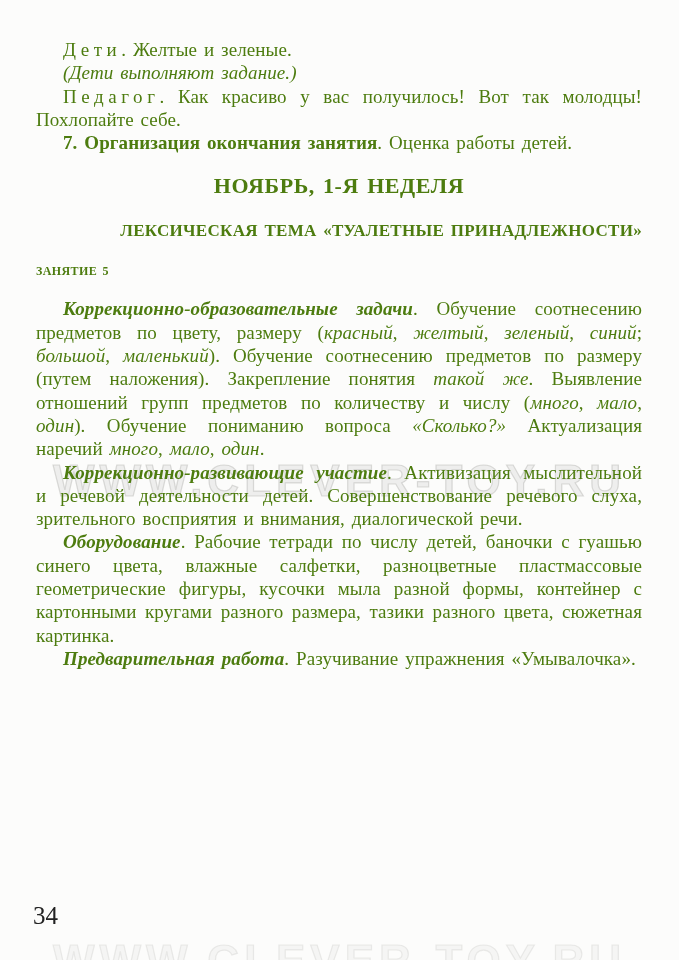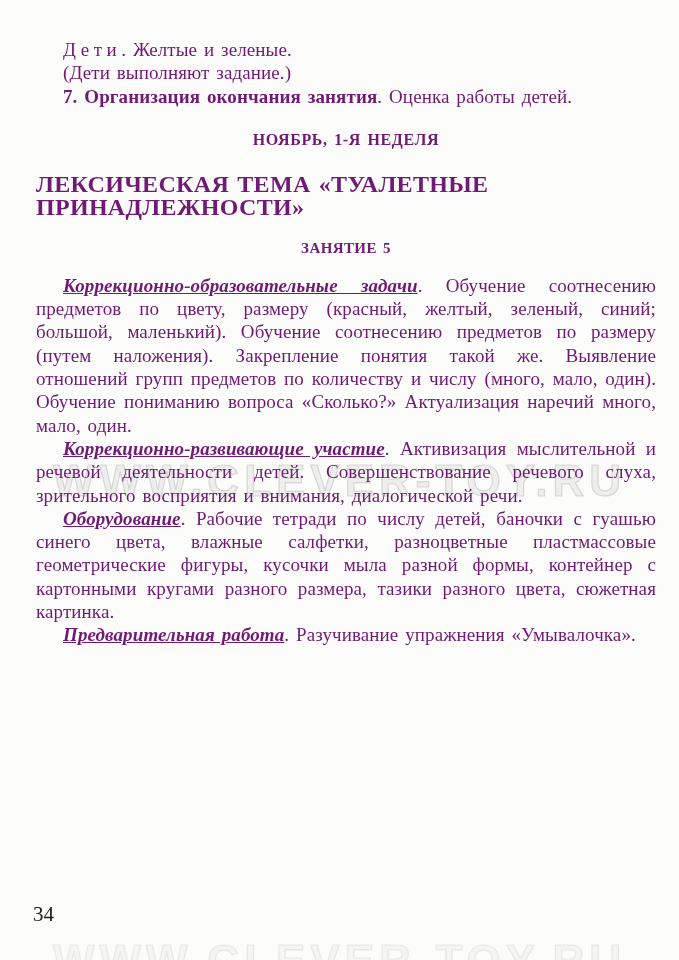--- a/index.html
+++ b/index.html
@@ -10,63 +10,63 @@
     overflow: hidden;
   }
   .page {
     position: relative;
     width: 679px; height: 960px;
     background: #fcfcfb;
     overflow: hidden;
   }
   .content {
     position: absolute;
-    top: 38px; left: 36px; right: 23px;
-    color: #701a75;
+    top: 38px; left: 36px; right: 37px;
+    color: #4d7c0f;
     font-size: 19px;
     line-height: 23.3px;
     word-spacing: 2px;
     letter-spacing: 0.1px;
   }
   .blk-p {
     margin: 0;
     text-indent: 27px;
     text-align: justify;
   }
   .blk-h1 {
     margin: 19px 0 0 0;
     text-align: center;
     font-weight: 700;
-    font-size: 16px;
+    font-size: 22px;
     letter-spacing: 0.6px;
     line-height: 26px;
     text-indent: 0;
   }
   .blk-h2 {
     margin: 20px 0 0 0;
-    text-align: left;
+    text-align: right;
     font-weight: 700;
-    font-size: 24px;
+    font-size: 17px;
     letter-spacing: 0.3px;
     line-height: 23px;
     text-indent: 0;
   }
   .blk-h3 {
     margin: 19px 0 16px 0;
-    text-align: center;
+    text-align: left;
     font-weight: 700;
-    font-size: 15px;
+    font-size: 12px;
     letter-spacing: 0.4px;
     line-height: 20px;
     text-indent: 0;
   }
   .r-n  { }
-  .r-i  { }
+  .r-i  { font-style: italic; }
   .r-b  { font-weight: 700; margin-top: 33px; }
-  .r-bi { font-weight: 700; font-style: italic; text-decoration: underline; }
+  .r-bi { font-weight: 700; font-style: italic; }
   .r-sp { letter-spacing: 0.24em; }
   .watermark {
     position: absolute;
     left: 50%;
     transform: translateX(-50%);
     white-space: nowrap;
     font-family: "Liberation Sans", "DejaVu Sans", sans-serif;
     font-weight: 700;
     font-size: 44px;
     letter-spacing: 5px;
@@ -74,32 +74,33 @@
     -webkit-text-stroke: 1.2px rgba(168, 168, 166, 0.38);
     pointer-events: none;
     user-select: none;
   }
   .watermark.mid    { top: 456px; }
   .watermark.bottom { top: 936px; opacity: 0.55; }
   .page-number {
     position: absolute;
     left: 33px; top: 902px;
     color: #222;
-    font-size: 21px;
+    font-size: 25px;
   }
 </style>
 </head>
 <body>
 
 <div class="page">
   <div class="watermark mid">WWW.CLEVER-TOY.RU</div>
   <div class="watermark bottom">WWW.CLEVER-TOY.RU</div>
   <div class="content">
       <p class="blk-p"><span class="r-sp">Дети</span><span class="r-n">. Желтые и зеленые.</span></p>
       <p class="blk-p"><span class="r-i">(Дети выполняют задание.)</span></p>
+      <p class="blk-p"><span class="r-sp">Педагог</span><span class="r-n">. Как красиво у вас получилось! Вот так молодцы! Похлопайте себе.</span></p>
       <p class="blk-p"><span class="r-b">7. Организация окончания занятия</span><span class="r-n">. Оценка работы детей.</span></p>
       <div class="blk-h1"><span class="r-n">НОЯБРЬ, 1-Я НЕДЕЛЯ</span></div>
       <div class="blk-h2"><span class="r-n">ЛЕКСИЧЕСКАЯ ТЕМА «ТУАЛЕТНЫЕ ПРИНАДЛЕЖНОСТИ»</span></div>
       <div class="blk-h3"><span class="r-n">ЗАНЯТИЕ 5</span></div>
       <p class="blk-p"><span class="r-bi">Коррекционно-образовательные задачи</span><span class="r-n">. Обучение соотнесению предметов по цвету, размеру (</span><span class="r-i">красный</span><span class="r-n">, </span><span class="r-i">желтый</span><span class="r-n">, </span><span class="r-i">зеленый</span><span class="r-n">, </span><span class="r-i">синий</span><span class="r-n">; </span><span class="r-i">большой</span><span class="r-n">, </span><span class="r-i">маленький</span><span class="r-n">). Обучение соотнесению предметов по размеру (путем наложения). Закрепление понятия </span><span class="r-i">такой же</span><span class="r-n">. Выявление отношений групп предметов по количеству и числу (</span><span class="r-i">много</span><span class="r-n">, </span><span class="r-i">мало</span><span class="r-n">, </span><span class="r-i">один</span><span class="r-n">). Обучение пониманию вопроса </span><span class="r-i">«Сколько?»</span><span class="r-n"> Актуализация наречий </span><span class="r-i">много</span><span class="r-n">, </span><span class="r-i">мало</span><span class="r-n">, </span><span class="r-i">один</span><span class="r-n">.</span></p>
       <p class="blk-p"><span class="r-bi">Коррекционно-развивающие участие</span><span class="r-n">. Активизация мыслительной и речевой деятельности детей. Совершенствование речевого слуха, зрительного восприятия и внимания, диалогической речи.</span></p>
       <p class="blk-p"><span class="r-bi">Оборудование</span><span class="r-n">. Рабочие тетради по числу детей, баночки с гуашью синего цвета, влажные салфетки, разноцветные пластмассовые геометрические фигуры, кусочки мыла разной формы, контейнер с картонными кругами разного размера, тазики разного цвета, сюжетная картинка.</span></p>
       <p class="blk-p"><span class="r-bi">Предварительная работа</span><span class="r-n">. Разучивание упражнения «Умывалочка».</span></p>
     </div>
   <div class="page-number">34</div>

